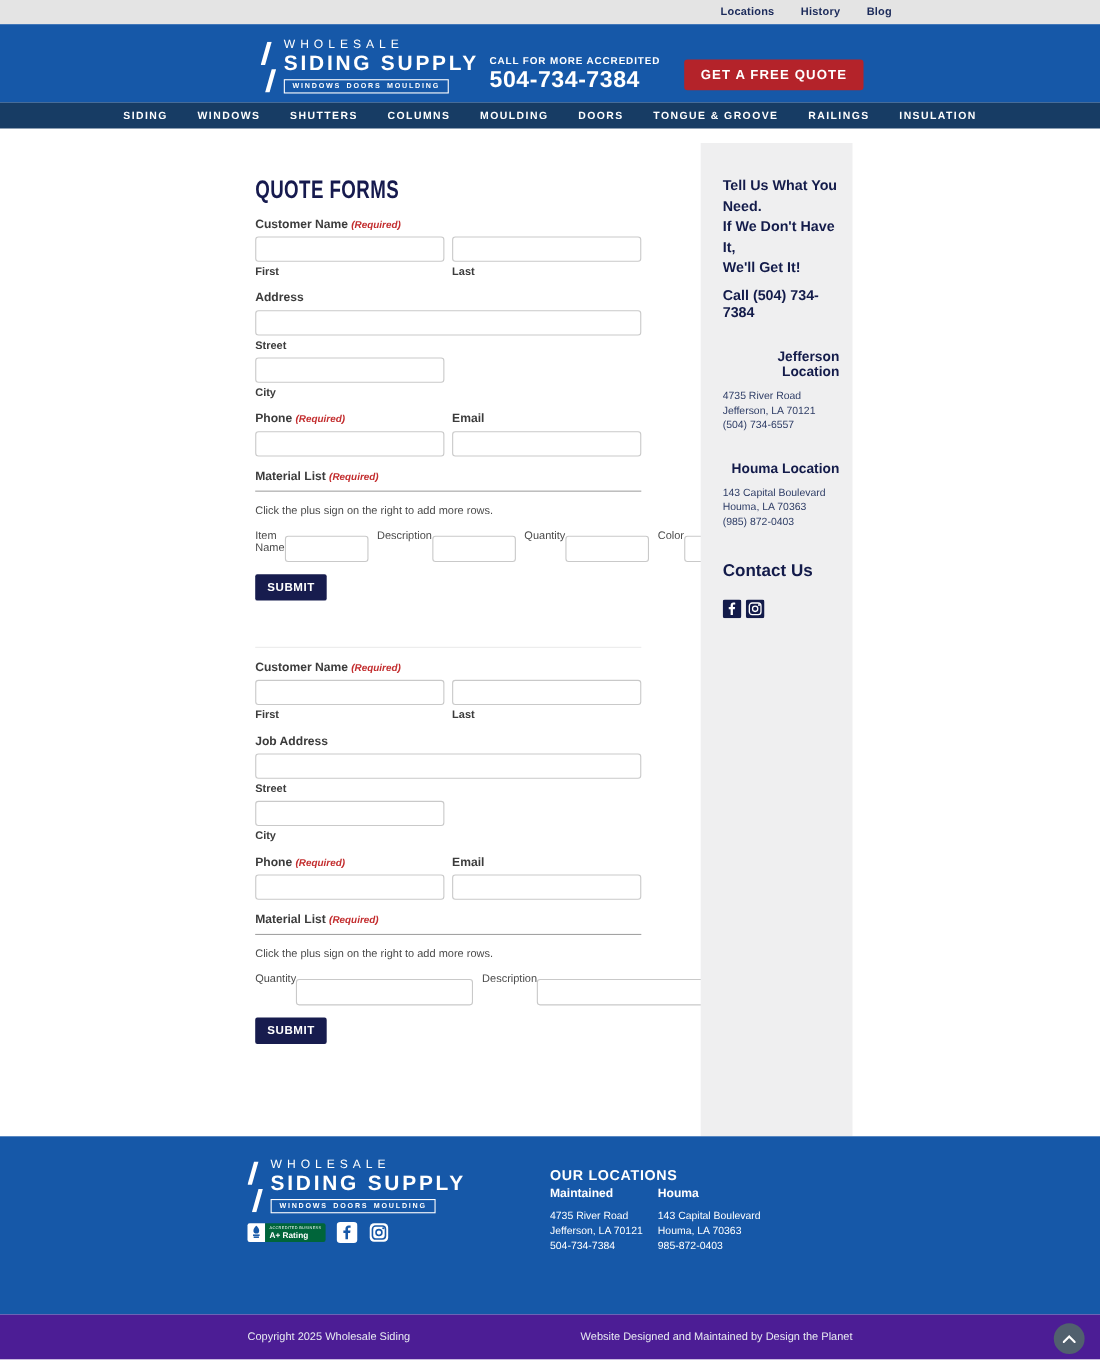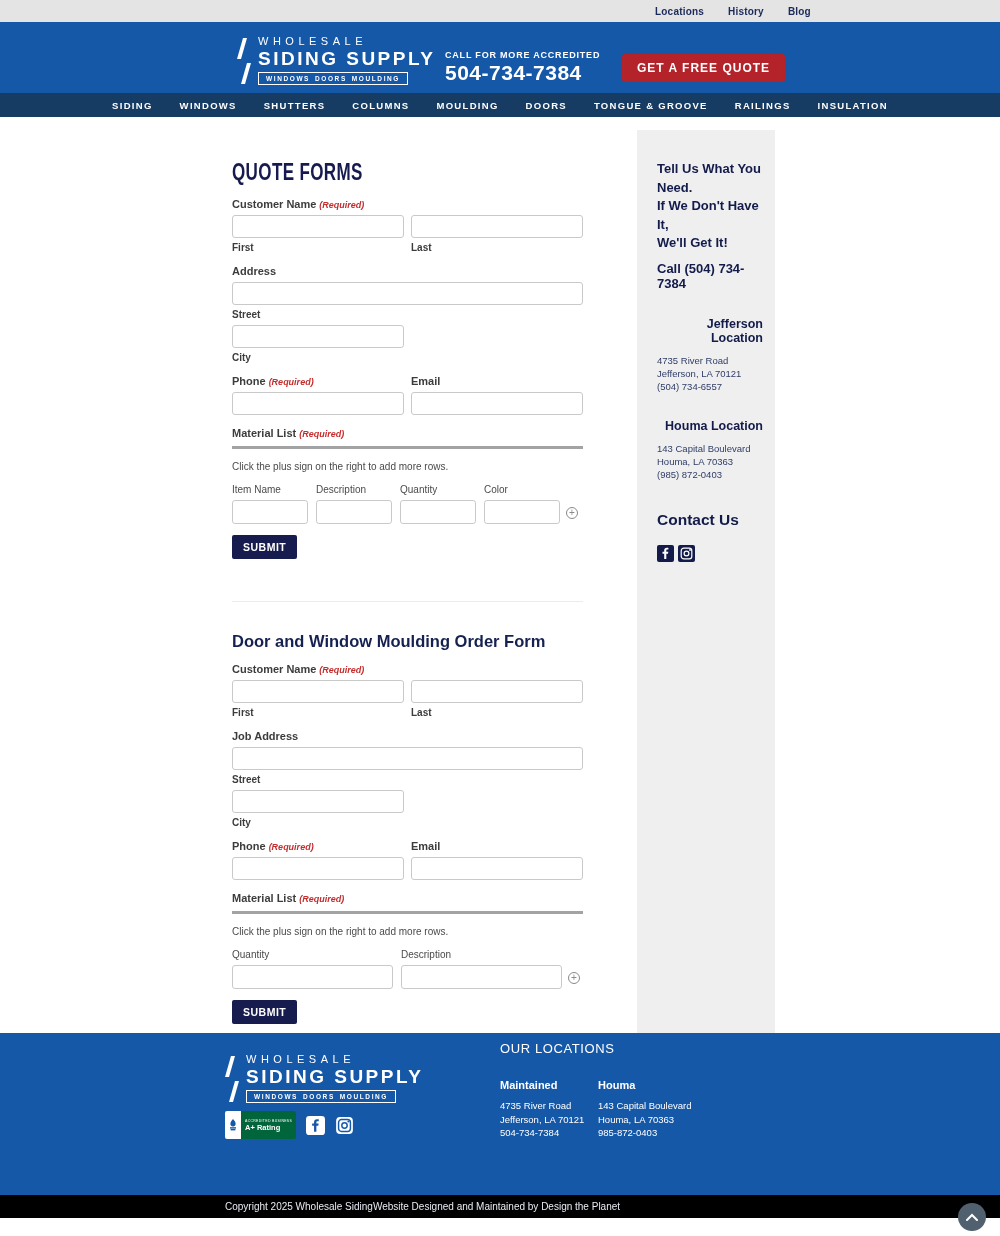--- a/index.html
+++ b/index.html
@@ -44,24 +44,24 @@
   .form-heading { font-size:16.5px; font-weight:bold; color:#152150; margin-top:18px; }
   .form-heading.second { margin-top:30px; }
 
   .field-label { font-size:11px; font-weight:bold; color:#3c3c3c; margin-top:12px; }
   .req { color:#c32d2e; font-style:italic; font-size:9px; font-weight:bold; margin-left:3px; }
   .two-col { display:grid; grid-template-columns:172px 172px; column-gap:7px; }
   .inp { width:100%; height:23px; border:1px solid #c9c9c9; border-radius:3px; background:#fff; margin-top:5px; font-size:11px; padding:0 5px; }
   .inp.full { width:351px; }
   .inp.half { width:172px; }
   .sub-label { font-size:10px; font-weight:bold; color:#3c3c3c; margin-top:4px; }
-  .ml-head { border-bottom:3px solid #a3a3a3; padding-bottom:7px; }
+  .ml-head { border-bottom:1px solid #a3a3a3; padding-bottom:7px; }
   .hint { font-size:10px; color:#4a4a4a; margin-top:12px; }
   .mat-row { display:flex; gap:8px; margin-top:12px; align-items:flex-start; position:relative; }
-  .mat-col { display:flex; flex-direction:column; }
+  .mat-col { display:flex; }
   .mat-label { font-size:10px; color:#4a4a4a; }
   .mat-inp { height:24px; border:1px solid #c9c9c9; border-radius:3px; margin-top:5px; font-size:11px; padding:0 4px; }
   .w76 { width:76px; } .w160 { width:161px; }
   .plus-icon { align-self:flex-end; margin-bottom:5px; margin-left:-2px; width:12px; height:12px; border:1px solid #8a8a8a;
     border-radius:50%; color:#8a8a8a; font-size:10px; line-height:10px; text-align:center; cursor:pointer; }
   .submit-btn { margin-top:11px; background:#171c4e; color:#fff; border:none; border-radius:2px;
     font-size:10.5px; font-weight:bold; letter-spacing:.5px; padding:6px 11px; cursor:pointer; font-family:inherit; }
   .form-divider { border:none; border-top:1px solid #ececec; margin-top:42px; }
 
   
@@ -72,35 +72,35 @@
   .loc-lines { margin-top:9px; }
   .loc-line { font-size:9.5px; color:#2e3d66; line-height:13px; }
   .contact-heading { font-size:15.5px; font-weight:bold; color:#131b4a; margin-top:30px; }
   .social-row { display:flex; gap:4px; margin-top:16px; }
   .soc { width:17px; height:17px; cursor:pointer; }
 
   
   .footer { height:162px; background:#1658a8; position:relative; color:#fff; }
   .footer .logo { left:225px; top:20px; }
   .footer-badges { position:absolute; left:225px; top:78px; display:flex; align-items:center; gap:10px; }
-  .bbb { display:flex; align-items:stretch; height:28px; cursor:pointer;justify-content:flex-end; }
+  .bbb { display:flex; align-items:stretch; height:17px; cursor:pointer;justify-content:flex-end; }
   .bbb-torch { width:16px; background:#fff; border-radius:2px 0 0 2px; display:flex; align-items:center; justify-content:center; }
   .bbb-green { background:#00653a; padding:1px 4px; display:flex; flex-direction:column; justify-content:center; border-radius:0 2px 2px 0; }
   .bbb-line1 { font-size:3.5px; letter-spacing:.3px; white-space:nowrap; }
   .bbb-line2 { font-size:7.5px; font-weight:bold; white-space:nowrap; }
   .fsoc { width:19px; height:19px; cursor:pointer; }
-  .footer-locs-heading { position:absolute; left:500px; top:8px; font-size:13px; font-weight:normal; letter-spacing:.6px; }
+  .footer-locs-heading { position:absolute; left:500px; top:28px; font-size:13px; font-weight:bold; letter-spacing:.6px; }
   .fcol { position:absolute; top:46px; }
   .fcol.jefferson { left:500px; } .fcol.houma { left:598px; }
   .fcol-name { font-size:11px; font-weight:bold; margin-bottom:8px; }
   .fcol-line { font-size:9.5px; line-height:13.5px; }
 
   
-  .bottombar { height:23px; background:#000000; display:flex; align-items:center;
-    padding:0 225px; position:relative; }
+  .bottombar { height:41px; background:#4c1d95; display:flex; align-items:center;
+    justify-content:space-between; padding:0 225px; position:relative; }
   .bottom-text { font-size:10px; color:#e8ebf2; }
   .scroll-top { position:absolute; right:14px; top:8px; width:28px; height:28px; border-radius:50%;
     background:#51606e; display:flex; align-items:center; justify-content:center; cursor:pointer; }
 </style>
 </head>
 <body>
 
 <div class="topbar">
   <div class="topbar-links">
     <span class="topbar-link">Locations</span>
@@ -196,21 +196,20 @@
         <span class="mat-label">Color</span>
         <input class="mat-inp w76" type="text" style="">
       </div>
       <span class="plus-icon">+</span>
     </div>
     <button class="submit-btn">SUBMIT</button>
 
     <hr class="form-divider">
 
     
-    <h2 class="form-heading second">Door and Window Moulding Order Form</h2>
 
     <div class="field-label"><span>Customer Name</span><span class="req">(Required)</span></div>
     <div class="two-col">
       <input class="inp" type="text" style="">
       <input class="inp" type="text" style="">
     </div>
     <div class="two-col">
       <div class="sub-label">First</div>
       <div class="sub-label">Last</div>
     </div>

